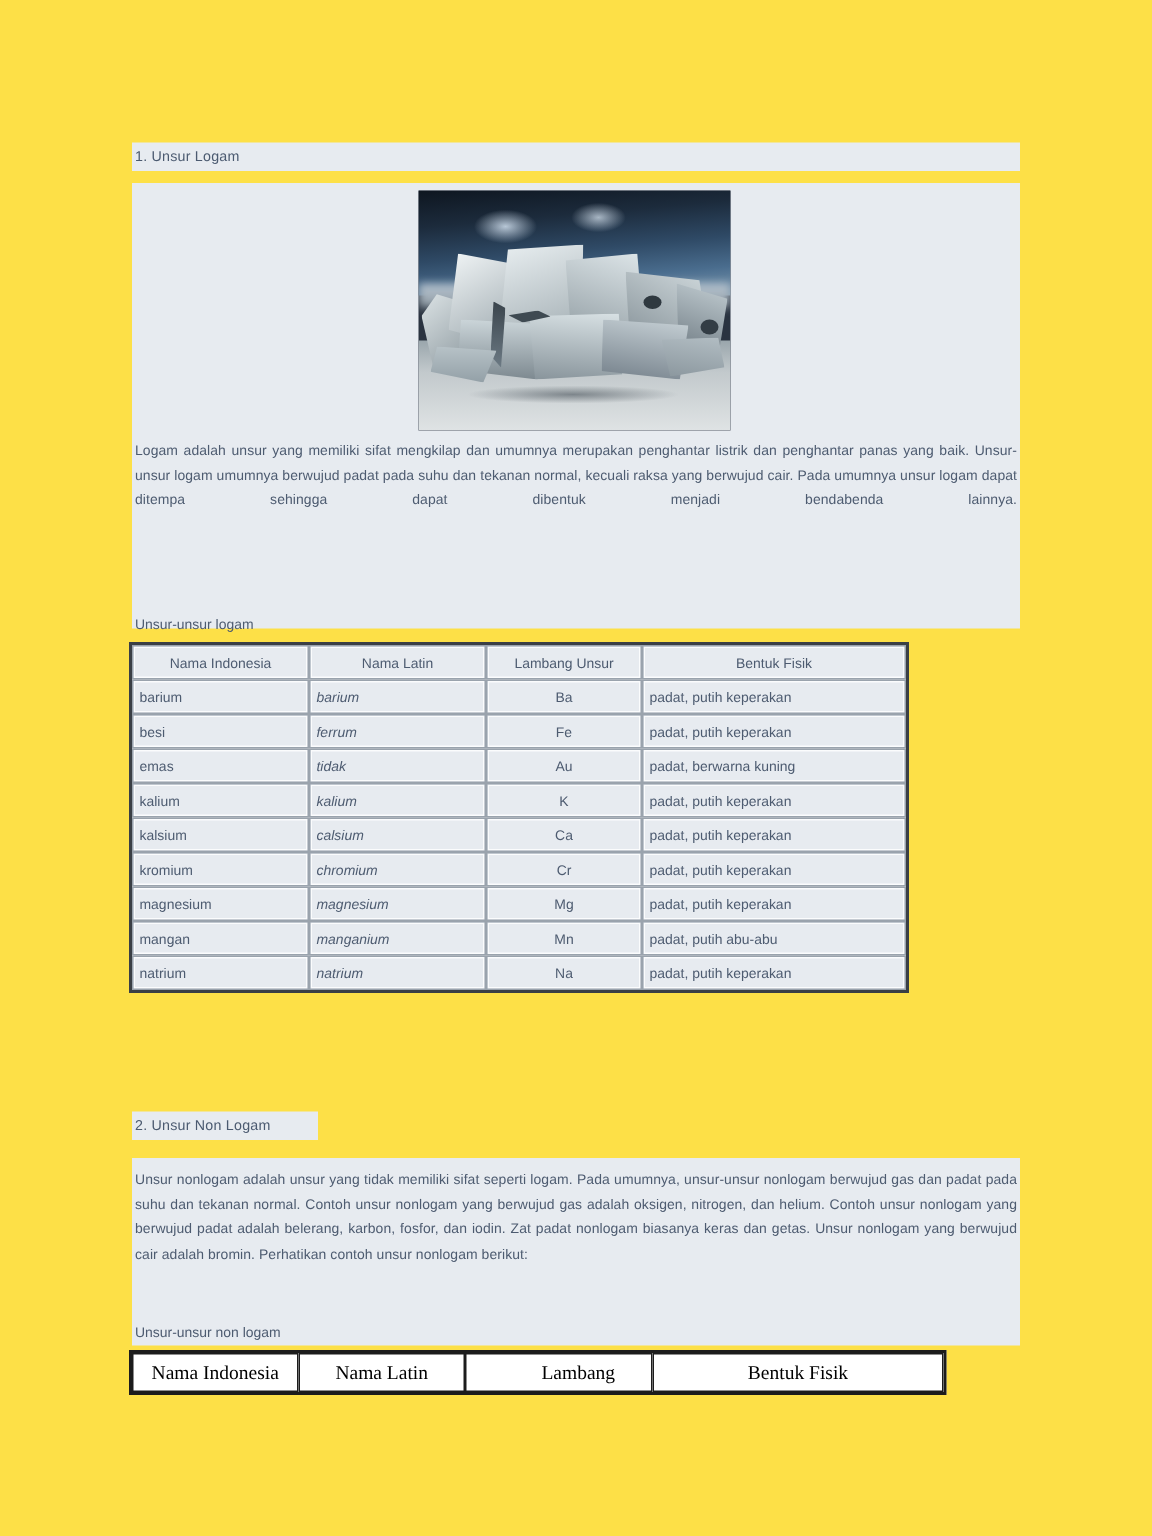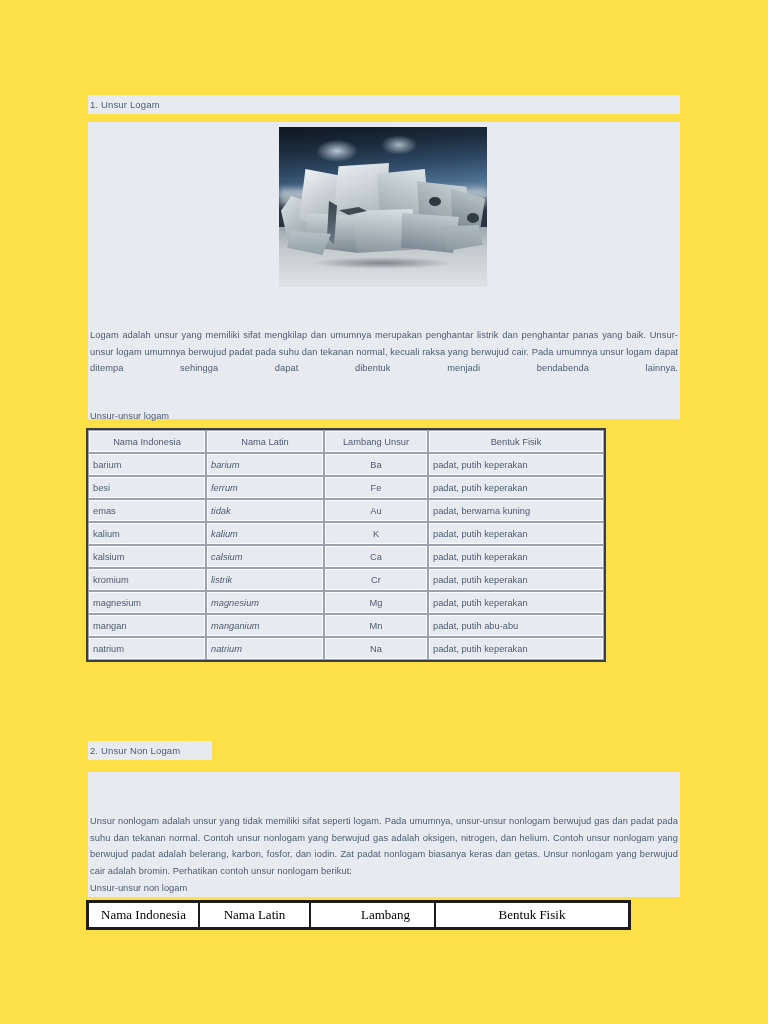--- a/index.html
+++ b/index.html
@@ -103,21 +103,20 @@
   
   .para {
     position: absolute;
     left: 90px;
     width: 588px;
     font-size: 9.3px;
     line-height: 16.5px;
     color: #4d5b70;
     text-align: justify;
     letter-spacing: 0.05px;
-    margin-top: 35px;
   }
   .para .justified-last {
     display: block;
     text-align: justify;
   }
   .para .justified-last::after {
     content: "";
     display: inline-block;
     width: 100%;
   }
@@ -261,21 +260,21 @@
         <td class="c4">padat, putih keperakan</td>
       </tr>
       <tr>
         <td class="c1">kalsium</td>
         <td class="c2">calsium</td>
         <td class="c3">Ca</td>
         <td class="c4">padat, putih keperakan</td>
       </tr>
       <tr>
         <td class="c1">kromium</td>
-        <td class="c2">listrik</td>
+        <td class="c2">chromium</td>
         <td class="c3">Cr</td>
         <td class="c4">padat, putih keperakan</td>
       </tr>
       <tr>
         <td class="c1">magnesium</td>
         <td class="c2">magnesium</td>
         <td class="c3">Mg</td>
         <td class="c4">padat, putih keperakan</td>
       </tr>
       <tr>

